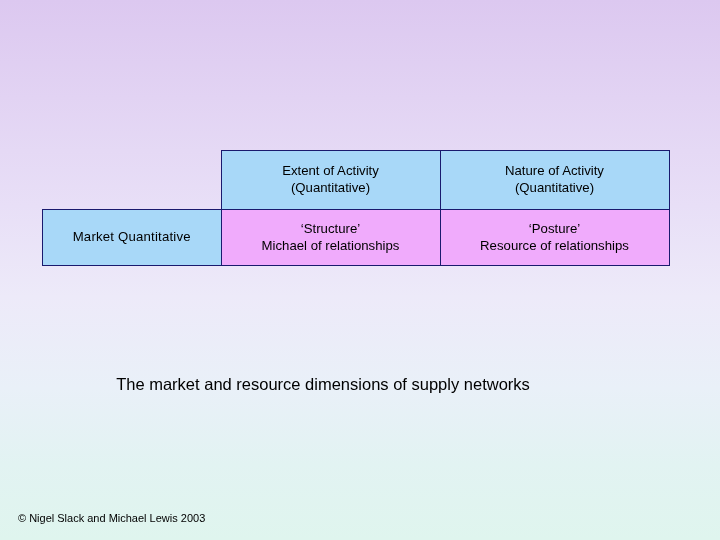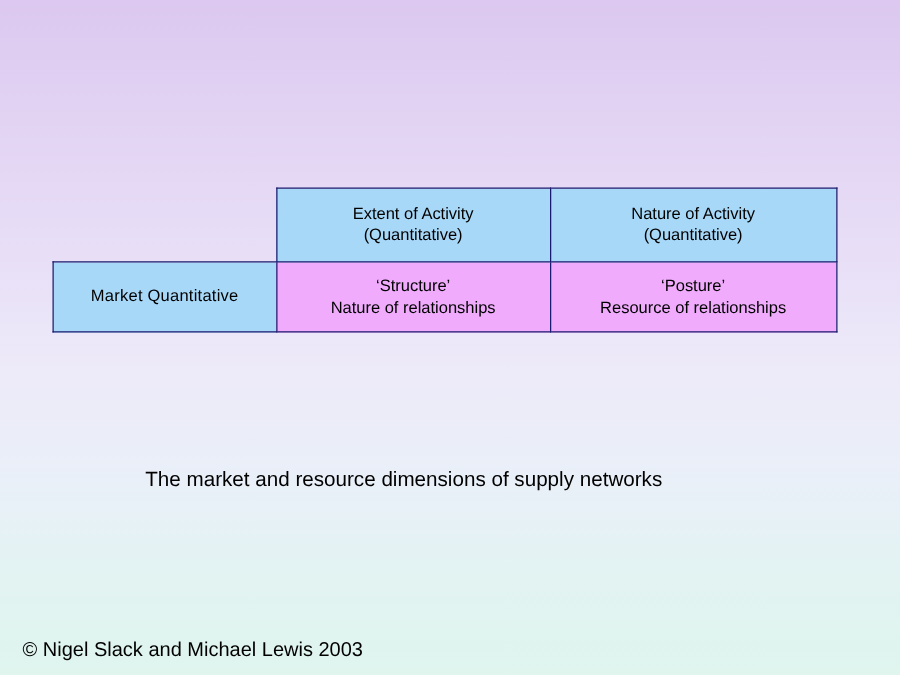--- a/index.html
+++ b/index.html
@@ -71,21 +71,21 @@
     text-align: center;
     font-size: 16.5px;
     color: #000000;
   }
 
   
   .footer {
     position: absolute;
     left: 18px;
     top: 512px;
-    font-size: 16px;
+    font-size: 11px;
     color: #000000;
   }
 </style>
 </head>
 <body>
 
 <div class="slide">
 
   <table class="matrix">
     <tbody>
@@ -98,21 +98,21 @@
       <td class="hdr-cell col-qual">
         <span class="cell-line">Nature of Activity</span>
         <span class="cell-line">(Quantitative)</span>
       </td>
     </tr>
 
     <tr>
       <td class="rowhead-cell">Market Quantitative</td>
       <td class="body-cell">
         <span class="cell-line">‘Structure’</span>
-        <span class="cell-line">Nature of relationships</span>
+        <span class="cell-line">Michael of relationships</span>
       </td>
       <td class="body-cell">
         <span class="cell-line">‘Posture’</span>
         <span class="cell-line">Resource of relationships</span>
       </td>
     </tr>
 
   </tbody>
     </table>
 

